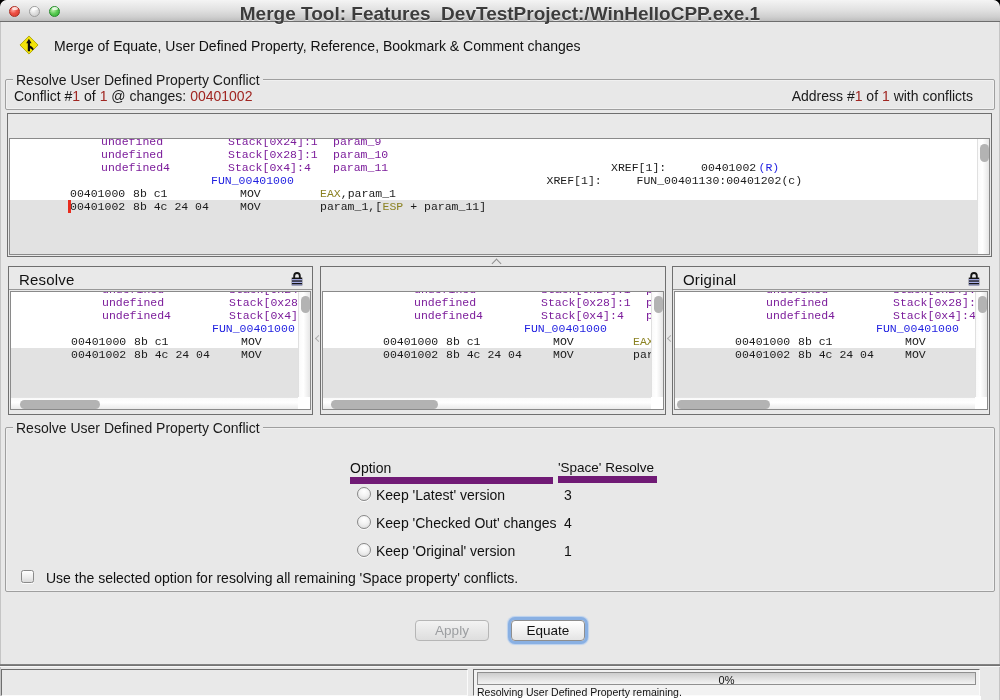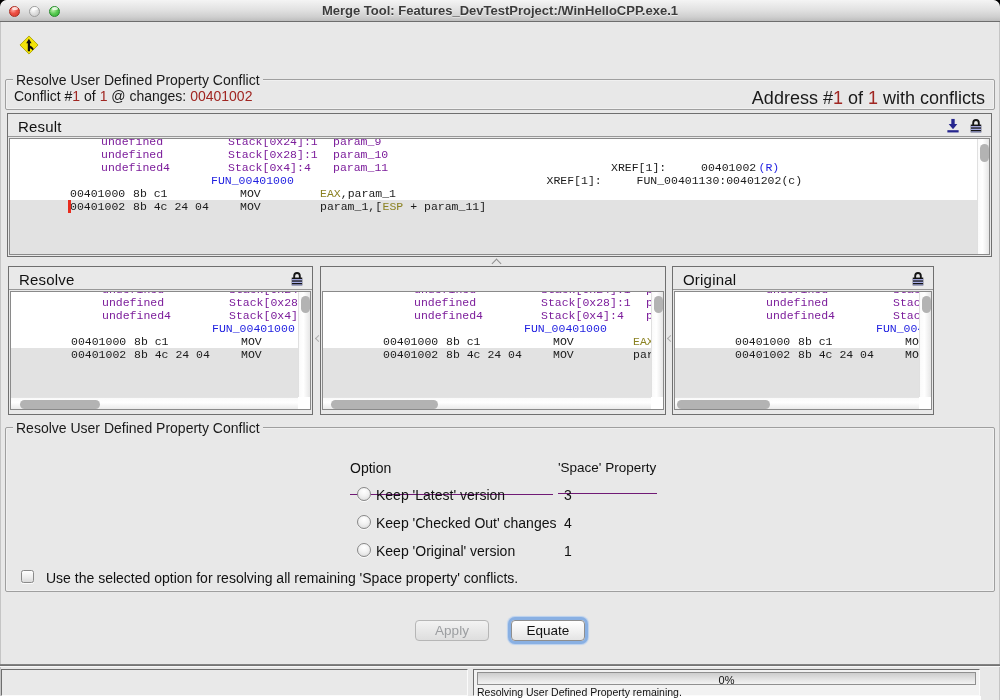--- a/index.html
+++ b/index.html
@@ -14,21 +14,21 @@
 
   
   #titlebar {
     position:absolute; left:0; top:0; width:1000px; height:22px;
     background:linear-gradient(#f4f4f4, #e2e2e2 45%, #cfcfcf 80%, #bdbdbd);
     border-bottom:1px solid #6d6d6d;
     border-radius:7px 7px 0 0;
   }
   #titlebar .title {
     position:absolute; left:0; right:0; top:3px; text-align:center;
-    font-size:13px; font-weight:700; color:#3c3c3c;
+    font-size:19px; font-weight:700; color:#3c3c3c;
     text-shadow:0 1px 0 rgba(255,255,255,0.65);
   }
   .tl { position:absolute; top:5.5px; width:11px; height:11px; border-radius:50%; }
   .tl:after { content:""; position:absolute; left:2.2px; top:0.8px; width:5.5px; height:3.2px;
     border-radius:50%; background:rgba(255,255,255,0.75); }
   .tl.red   { left:9px;  background:radial-gradient(circle at 35% 30%, #ffb3ab, #ee5044 45%, #d23b2e); border:1px solid #ac2c22; }
   .tl.gray  { left:29px; background:radial-gradient(circle at 35% 30%, #ffffff, #dedede 50%, #c4c4c4); border:1px solid #9b9b9b; }
   .tl.green { left:49px; background:radial-gradient(circle at 35% 30%, #c7f4b8, #59ca51 50%, #2fae35); border:1px solid #238b28; }
 
   
@@ -39,21 +39,21 @@
   .group {
     position:absolute; border:1px solid #9f9f9f; border-radius:2px;
     box-shadow:inset 0 0 0 0.5px rgba(255,255,255,0.7);
   }
   .group-title {
     position:absolute; top:-8px; left:7px; background:#e8e8e8; padding:0 3px;
     font-size:14px; color:#1a1a1a; white-space:nowrap;
   }
   #group-conflict { left:5px; top:79px; width:990px; height:31px; }
   #conflict-line  { position:absolute; left:8px;  top:8px;  font-size:14px; color:#1a1a1a; white-space:nowrap; }
-  #address-line   { position:absolute; right:9px; top:8px;  font-size:18px; color:#1a1a1a; white-space:nowrap; }
+  #address-line   { position:absolute; right:21px; top:8px;  font-size:14px; color:#1a1a1a; white-space:nowrap; }
   .red-val { color:#a02622; }
 
   
   .panel { position:absolute; border:1px solid #6f6f6f; background:#e9e9e9; }
   .phead {
     position:relative; height:23px; background:#e9e9e9;
     border-bottom:1px solid #989898;
   }
   .phead .ptitle { position:absolute; left:10px; top:3.5px; font-size:15px; letter-spacing:0.2px; color:#111; }
   .phead .picons { position:absolute; right:8px; top:4px; display:flex; gap:9px; }
@@ -101,21 +101,21 @@
   }
   .vgrip { position:absolute; width:8px; height:9px; }
   .vgrip:before {
     content:""; position:absolute; left:2px; top:2.5px; width:4px; height:4px;
     border-left:1px solid #ababab; border-bottom:1px solid #ababab;
     transform:rotate(45deg);
   }
 
   
   #group-resolve { left:5px; top:427px; width:990px; height:165px; }
-  .col-header { position:absolute; font-size:14px; color:#111; border-bottom:1px solid #701a75; padding-bottom:18px; }
+  .col-header { position:absolute; font-size:14px; color:#111; border-bottom:7px solid #701a75; padding-bottom:1px; }
   #hdr-option { left:344px; top:32px; width:203px; }
   #hdr-space  { left:552px; top:32px; width:99px; font-size:13.5px; white-space:nowrap; }
   .radio-row { position:absolute; left:351px; height:16px; }
   .radio {
     position:absolute; left:0; top:0; width:14px; height:14px; border-radius:50%;
     border:1px solid #878787;
     background:radial-gradient(circle at 50% 28%, #ffffff, #f2f2f2 45%, #d7d7d7);
     box-shadow:0 1px 0 rgba(255,255,255,0.8);
   }
   .radio-label { position:absolute; left:19px; top:0px; font-size:14px; color:#111; white-space:nowrap; }
@@ -180,45 +180,29 @@
     <div class="tl green"></div>
     <div class="title">Merge Tool: Features_DevTestProject:/WinHelloCPP.exe.1</div>
   </div>
 
   <svg id="merge-icon" viewBox="0 0 20 20">
     <rect x="3.6" y="3.6" width="12.8" height="12.8" transform="rotate(45 10 10)" fill="#f2e40a" stroke="#a89e00" stroke-width="0.8"></rect>
     <path d="M8.8 16.2 L8.8 8.2 L7.2 8.2 L9.9 3.8 L12.6 8.2 L11 8.2 L11 16.2 Z" fill="#0c0c0c"></path>
     <path d="M11 12.6 L13.6 15.3 L14.9 14 L12.3 11.3 Z" fill="#0c0c0c"></path>
     <path d="M10.6 9.9 L14.2 13.4 L12 13.9 L10.4 12.3 Z" fill="#0c0c0c"></path>
   </svg>
+  <div id="merge-msg">Merge of Equate, User Defined Property, Reference, Bookmark &amp; Comment changes</div>
 
   <div class="group" id="group-conflict">
     <div class="group-title">Resolve User Defined Property Conflict</div>
     <div id="conflict-line"><span>Conflict #</span><span class="red-val">1</span><span> of </span><span class="red-val">1</span><span> @ changes: </span><span class="red-val">00401002</span></div>
     <div id="address-line"><span>Address #</span><span class="red-val">1</span><span> of </span><span class="red-val">1</span><span> with conflicts</span></div>
   </div>
 
   <div id="panel-result" class="panel" style="left:7px;   top:113px; width:985px; height:144px;">
-      <div class="phead">
-        <div class="ptitle">Result</div>
-        <div class="picons">
-          <svg viewBox="0 0 14 16" width="14" height="15">
-      <rect x="5.2" y="1" width="3.6" height="6.5" fill="#26268e"></rect>
-      <path d="M2.4 6.5 L11.6 6.5 L7 12 Z" fill="#26268e"></path>
-      <rect x="1" y="13" width="12" height="2.4" fill="#26268e"></rect>
-    </svg>
-          <svg viewBox="0 0 14 16" width="14" height="15">
-      <path d="M4 8 V5.2 a3 3.1 0 0 1 6 0 V8" fill="none" stroke="#151515" stroke-width="2"></path>
-      <rect x="1.4" y="7" width="11.2" height="8.3" fill="#151515"></rect>
-      <rect x="1.4" y="8.6" width="11.2" height="1.4" fill="#a9aee8"></rect>
-      <rect x="1.4" y="11.4" width="11.2" height="1.4" fill="#a9aee8"></rect>
-      <rect x="1.4" y="14.2" width="11.2" height="1.1" fill="#a9aee8"></rect>
-    </svg>
-        </div>
-      </div>
       <div class="pbody" style="top: 24px;">
         <div class="lst-viewport" style="right: 12px;">
           <div class="gray-below" style="top: 61px;"></div>
           <div class="lst-canvas" style="top: -4px;">
             <div class="lrow" style="top: 0px;">
               <span class="lseg c-purple" style="left: 91px;">undefined</span>
               <span class="lseg c-purple" style="left: 218px;">Stack[0x24]:1</span>
               <span class="lseg c-purple" style="left: 323px;">param_9</span>
             </div>
             <div class="lrow" style="top: 13px;">
@@ -354,21 +338,21 @@
         </div>
         <div class="vsb" style="bottom: 12px;">
           <div class="thumb" style="top: 4px; height: 17px;"></div>
         </div>
         <div class="hsb" style="right: 12px;">
           <div class="thumb" style="left: 8px; width: 107px;"></div>
         </div>
         <div class="sb-corner"></div>
       </div>
     </div>
-  <div id="panel-original" class="panel" style="left:672px; top:266px; width:262px; height:149px;">
+  <div id="panel-original" class="panel" style="left:672px; top:266px; width:318px; height:149px;">
       <div class="phead">
         <div class="ptitle">Original</div>
         <div class="picons">
           <svg viewBox="0 0 14 16" width="14" height="15">
       <path d="M4 8 V5.2 a3 3.1 0 0 1 6 0 V8" fill="none" stroke="#151515" stroke-width="2"></path>
       <rect x="1.4" y="7" width="11.2" height="8.3" fill="#151515"></rect>
       <rect x="1.4" y="8.6" width="11.2" height="1.4" fill="#a9aee8"></rect>
       <rect x="1.4" y="11.4" width="11.2" height="1.4" fill="#a9aee8"></rect>
       <rect x="1.4" y="14.2" width="11.2" height="1.1" fill="#a9aee8"></rect>
     </svg>
@@ -415,21 +399,21 @@
       </div>
     </div>
 
   <div class="hgrip" style="left:492px; top:257px;"></div>
   <div class="vgrip" style="left:313.5px; top:333px;"></div>
   <div class="vgrip" style="left:666px; top:333px;"></div>
 
   <div class="group" id="group-resolve">
     <div class="group-title">Resolve User Defined Property Conflict</div>
     <div class="col-header" id="hdr-option">Option</div>
-    <div class="col-header" id="hdr-space">'Space' Property</div>
+    <div class="col-header" id="hdr-space">'Space' Resolve</div>
 
     <div class="radio-row" id="radio-row-1">
       <div class="radio"></div>
       <div class="radio-label">Keep 'Latest' version</div>
       <div class="radio-value">3</div>
     </div>
     <div class="radio-row" id="radio-row-2">
       <div class="radio"></div>
       <div class="radio-label">Keep 'Checked Out' changes</div>
       <div class="radio-value">4</div>

